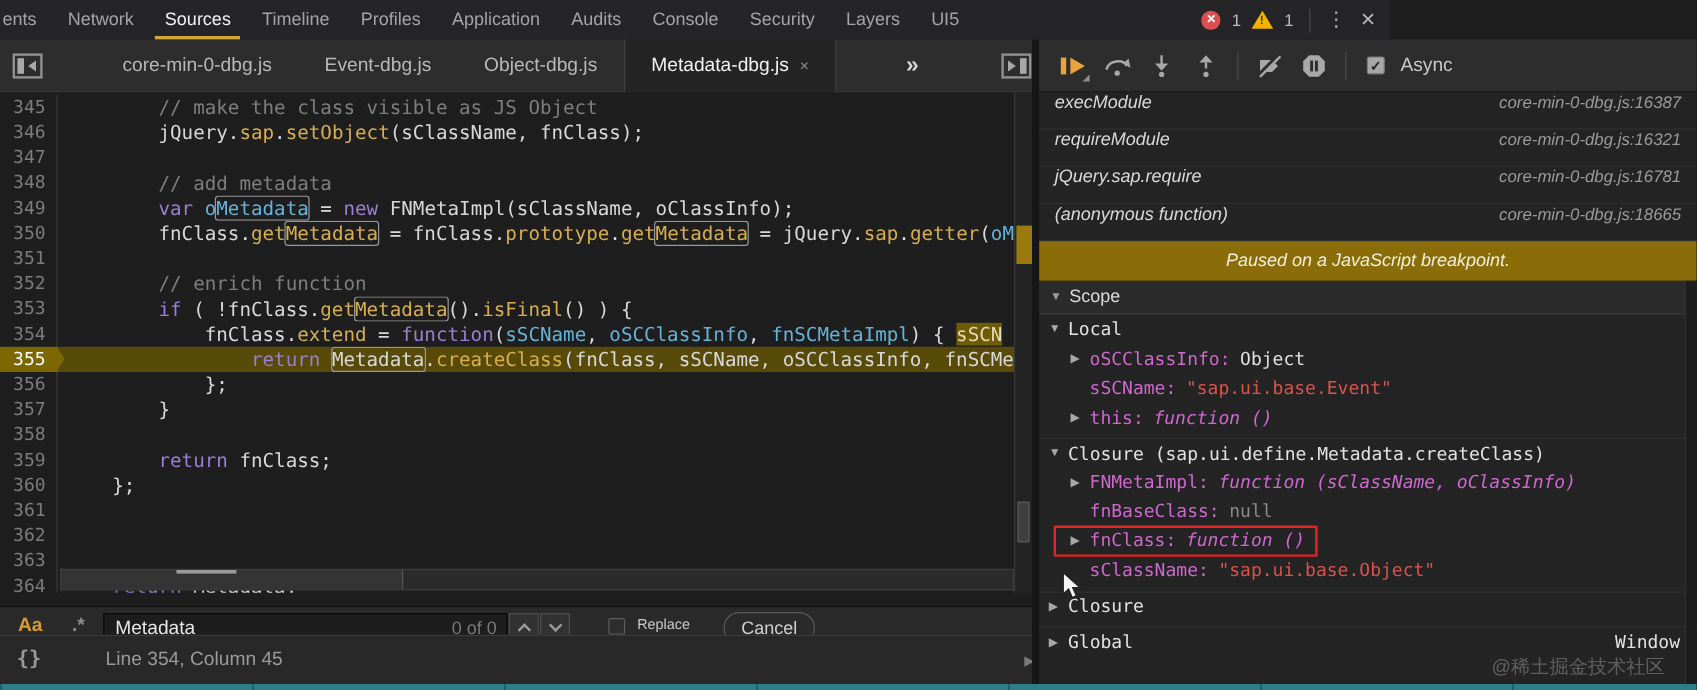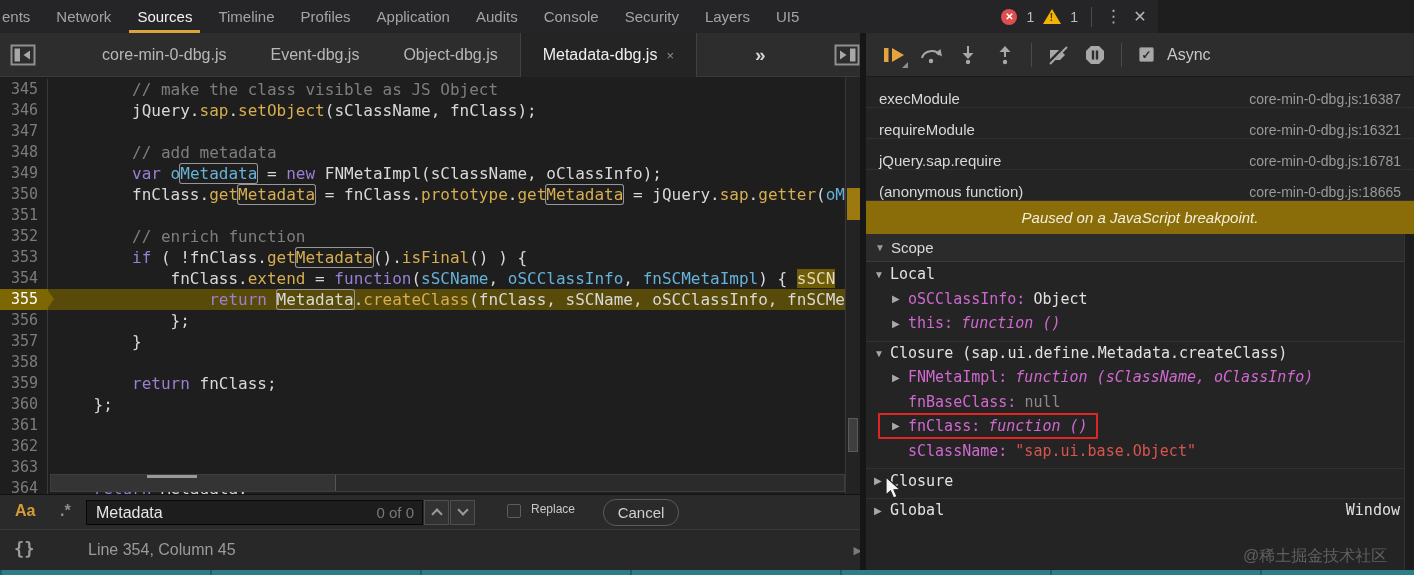--- a/index.html
+++ b/index.html
@@ -68,21 +68,21 @@
   .vscroll .vthumb{ position:absolute; left:2px; right:2px; top:341px; height:34px;
     background:#3f3f3f; border:1px solid #5a5a5a; }
   .hscroll{ position:absolute; left:50px; top:397px; width:795px; height:18px;
     background:#2b2b2b; border:1px solid #3e3e3e; }
   .hscroll .hthumb{ position:absolute; left:0; top:0; width:285px; height:16px;
     background:#343434; border-right:1px solid #555; }
   .hscroll .hthumb-glint{ position:absolute; left:96px; top:0; width:50px; height:3px; background:#9a9a9a; }
   .scroll-corner{ position:absolute; right:6px; top:397px; width:15px; height:18px;
     background:#2b2b2b; border:1px solid #3e3e3e; }
   
-  .findbar{ position:absolute; left:0; top:494px; width:866px; height:35px;
+  .findbar{ position:absolute; left:0; top:505px; width:866px; height:35px;
     background:#2a2a2a; border-top:1px solid #121212; }
   .fb-case{ position:absolute; left:15px; top:7px; color:#d79b33; font-size:16px; font-weight:bold; }
   .fb-regex{ position:absolute; left:60px; top:7px; color:#8f8f8f; font-size:16px; font-weight:bold; }
   .fb-input{ position:absolute; left:86px; top:5px; width:337px; height:25px;
     background:#1d1d1d; border:1px solid #070707; display:flex; align-items:center; }
   .fb-query{ flex:1; padding-left:9px; color:#e6e6e6; font-size:16px; }
   .fb-count{ padding-right:8px; color:#787878; font-size:15px; }
   .fb-btn{ position:absolute; top:5px; width:25px; height:25px; background:#323232;
     border:1px solid #4f4f4f; }
   .fb-btn .chev{ position:absolute; left:7.5px; width:8px; height:8px;
@@ -110,22 +110,22 @@
     display:flex; align-items:center; gap:7px; padding-left:13px; }
   .dbg-btn{ position:relative; width:30px; height:30px; display:flex; align-items:center; justify-content:center; }
   .dbg-btn.resume::after{ content:''; position:absolute; right:1px; bottom:2px;
     border-left:6px solid transparent; border-bottom:6px solid #8f8f8f; }
   .dbg-sep{ width:1px; height:24px; background:#4a4a4a; margin:0 4px; }
   .async-box{ width:15px; height:15px; background:#a8a8a8; border:1px solid #787878;
     border-radius:2px; color:#2a2a2a; font-size:12px; font-weight:bold; text-align:center;
     line-height:14px; margin:0 2px 0 6px; }
   .async-label{ color:#c8c8c8; font-size:16px; margin-left:4px; }
   .callstack{ }
-  .cs-row{ height:31px; border-bottom:1px solid #303030; display:flex; align-items:flex-end;
-    justify-content:space-between; padding:0 13px; }
+  .cs-row{ height:31px; border-bottom:1px solid #303030; display:flex; align-items:flex-start;
+    justify-content:space-between; padding:0 13px;font-style:italic; }
   .cs-fn{ color:#d8d8d8; font-size:15px; }
   .cs-loc{ color:#9a9a9a; font-size:14px; }
   .paused-banner{ height:33px; background:#8a6d08; color:#f3eedb; font-size:15px;
     font-style:italic; text-align:center; line-height:33px; }
   .scope-header{ height:28px; background:#2b2b2b; border-bottom:1px solid #3a3a3a;
     display:flex; align-items:center; padding-left:9px; }
   .scope-header .tri{ color:#9a9a9a; font-size:10px; width:16px; }
   .scope-header .lbl{ color:#dadada; font-size:15px; }
   .scope-rows{ font-family:"DejaVu Sans Mono", monospace; font-size:15px; }
   .srow{ height:24.5px; display:flex; align-items:center; padding-left:26px; position:relative; }
@@ -406,20 +406,25 @@
         <div class="srow sec">
           <span class="tri">▼</span>
           <span class="slabel">Local</span>
         </div>
         <div class="srow">
           <span class="tri">▶</span>
           <span class="pname">oSCClassInfo:</span>
           <span class="pval plain">Object</span>
         </div>
         <div class="srow">
+          <span class="notri"></span>
+          <span class="pname">sSCName:</span>
+          <span class="pval string">"sap.ui.base.Event"</span>
+        </div>
+        <div class="srow">
           <span class="tri">▶</span>
           <span class="pname">this:</span>
           <span class="pval function">function ()</span>
         </div>
         <div class="srow sec">
           <span class="tri">▼</span>
           <span class="slabel">Closure (sap.ui.define.Metadata.createClass)</span>
         </div>
         <div class="srow">
           <span class="tri">▶</span>

